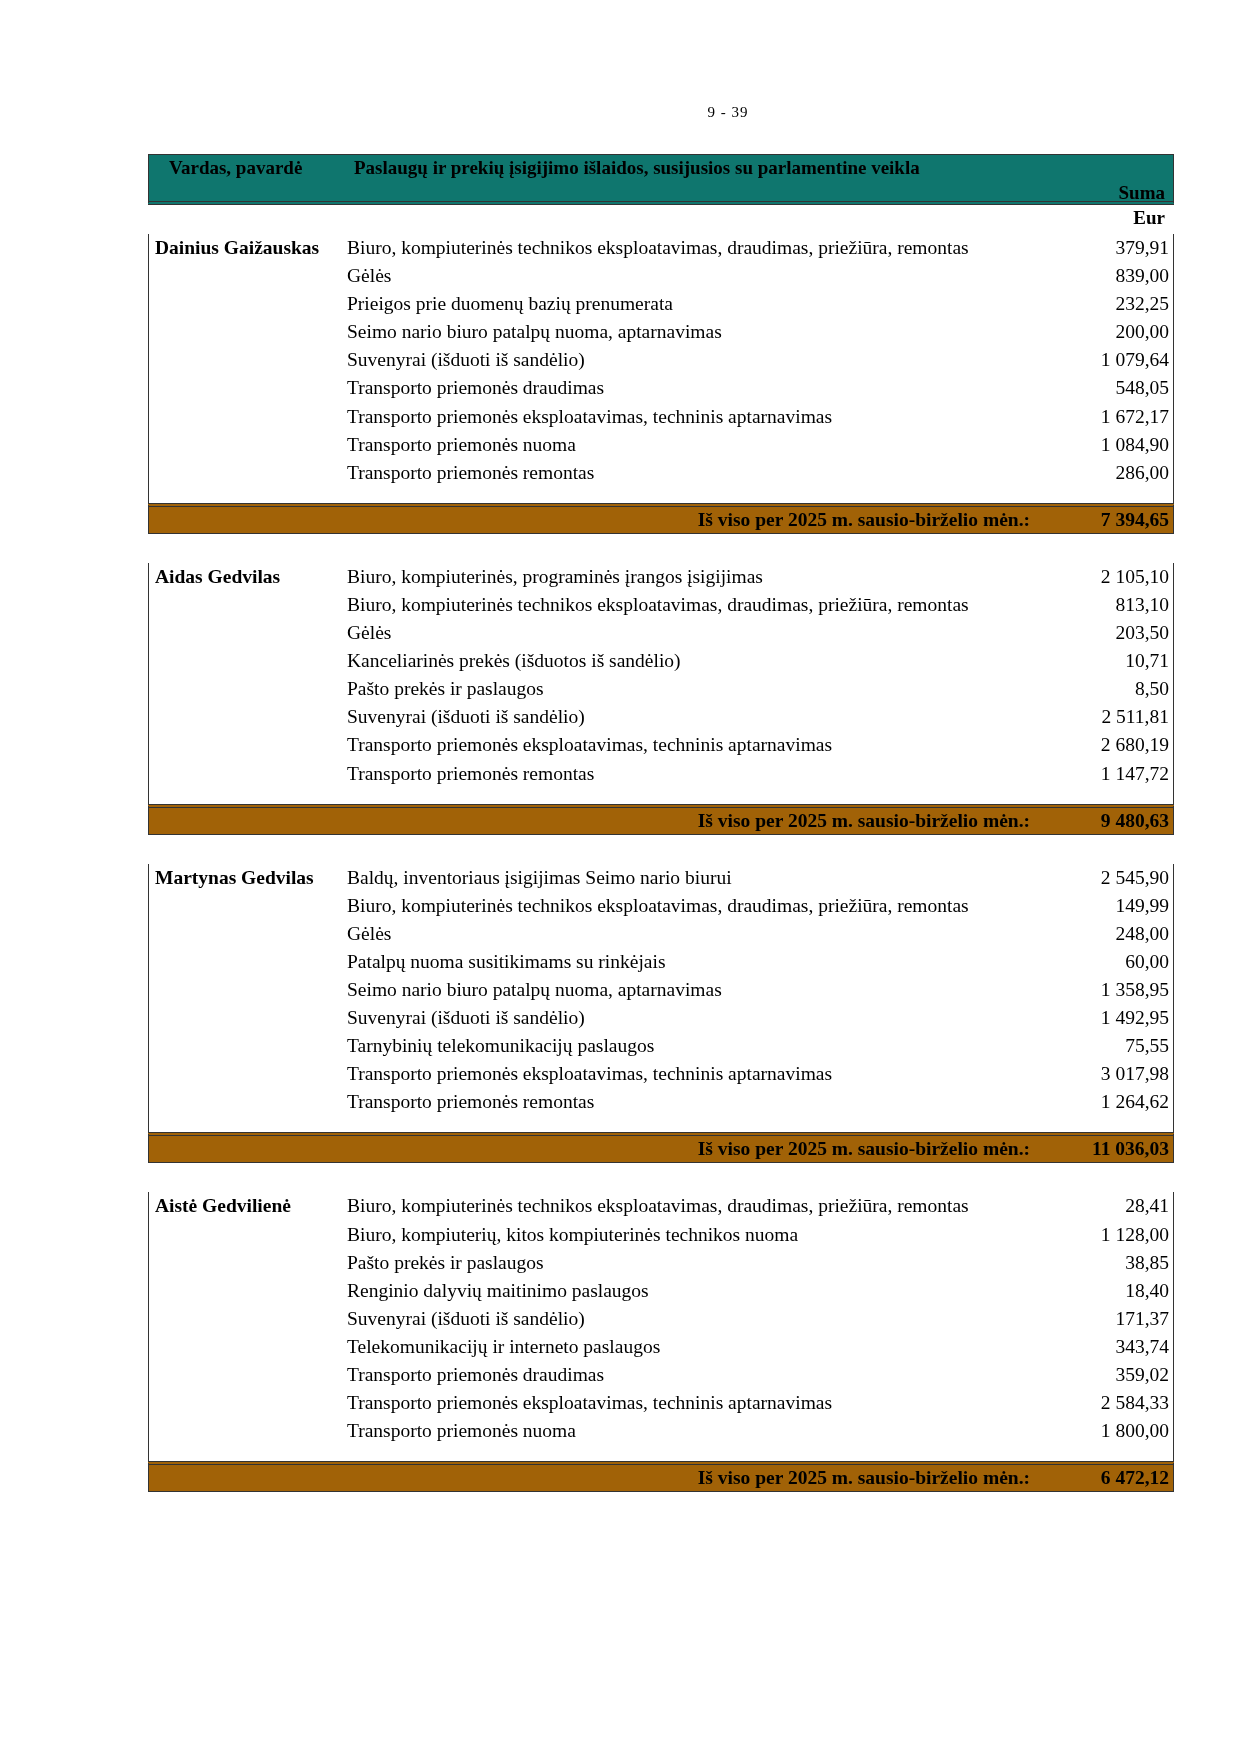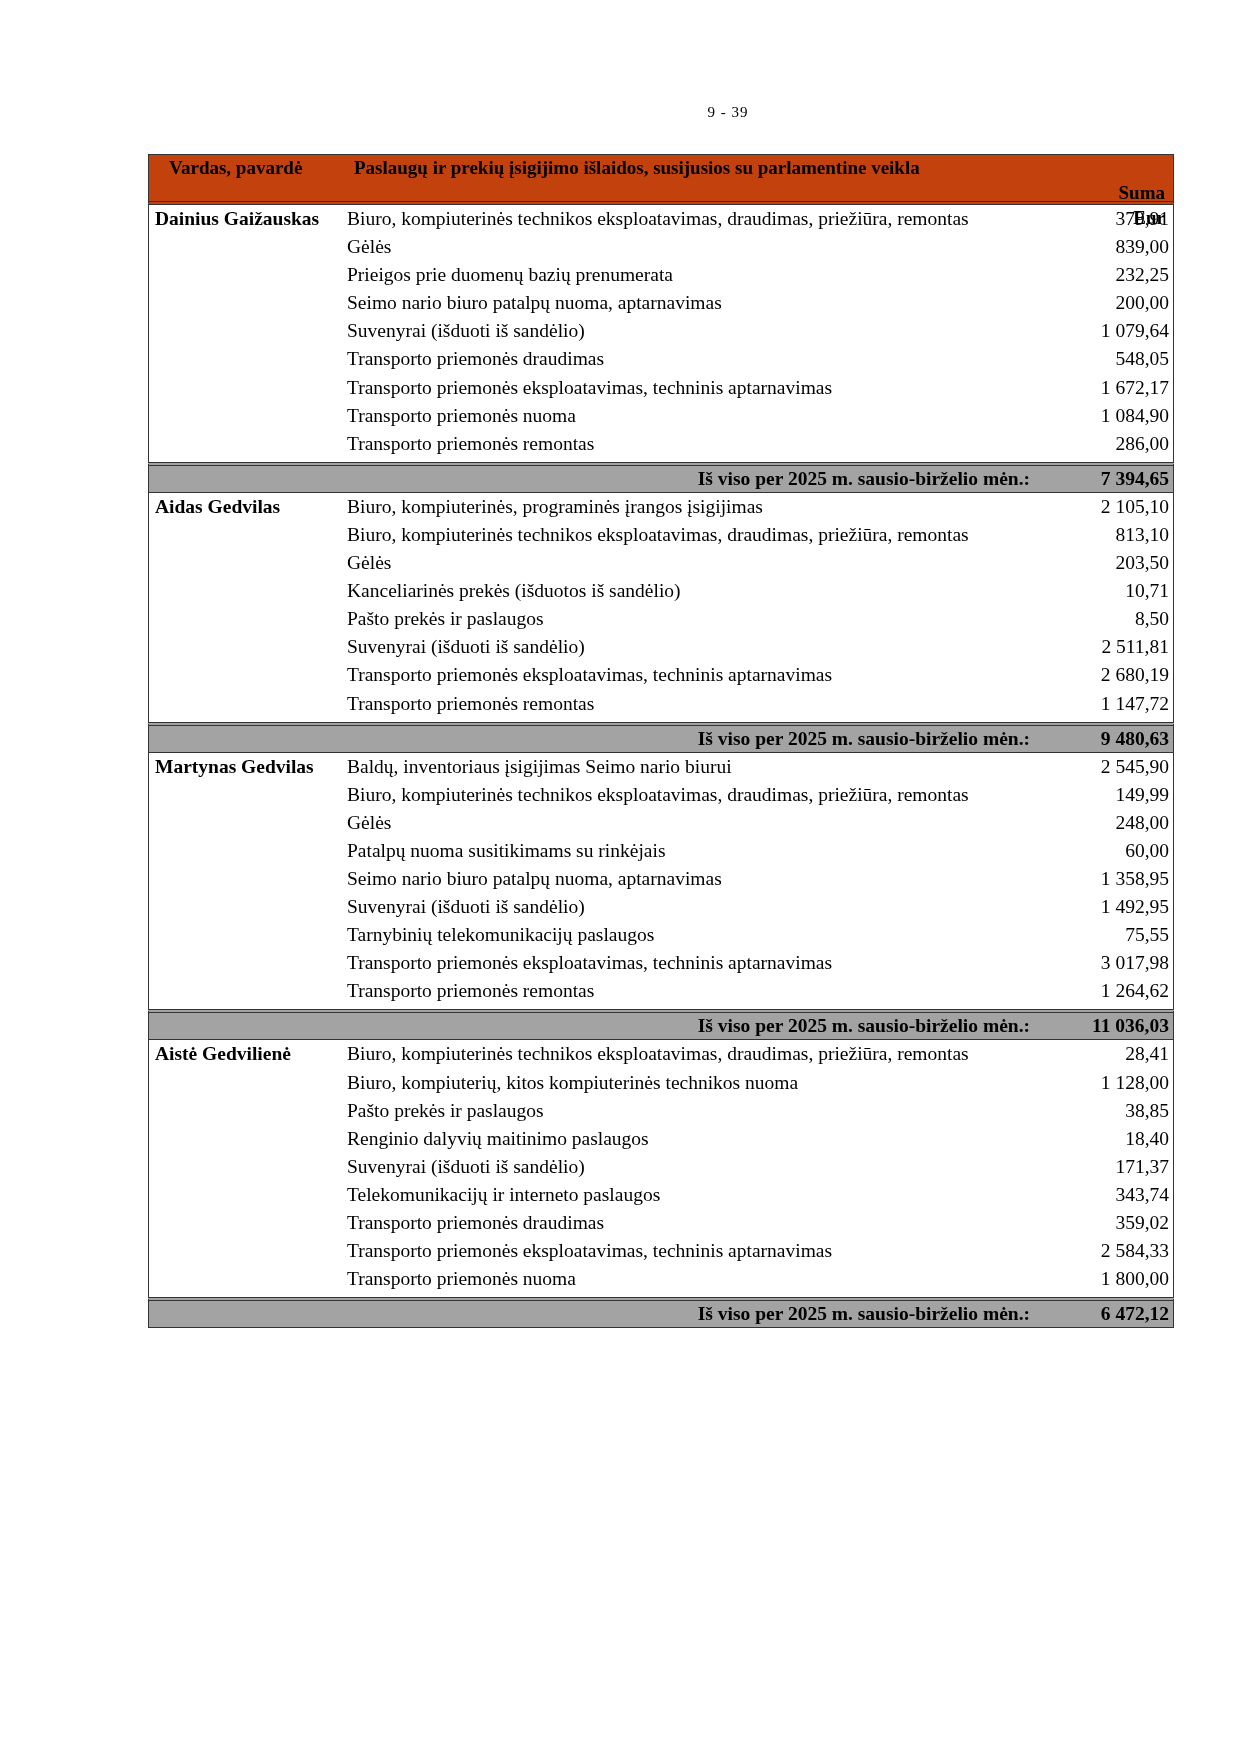--- a/index.html
+++ b/index.html
@@ -1,28 +1,28 @@
 <!DOCTYPE html>
 <html><head>
 <meta charset="utf-8">
 <style>
   html, body { margin: 0; padding: 0; background: #ffffff; }
   body { width: 1240px; height: 1755px; position: relative; font-family: "Liberation Serif", serif; color: #000; }
   .page-number { position: absolute; top: 104px; left: 0; width: 1456px; text-align: center; font-size: 15px; letter-spacing: 1px; }
   .tbl { position: absolute; left: 148px; top: 154px; width: 1026px; border-collapse: collapse; }
-  .hdr { background: #c2410c; border: 1.5px solid #333; border-bottom: 4px double #333; height: 51px; position: relative; box-sizing: border-box; font-weight: bold; font-size: 19px; }
+  .hdr { background: #0f766e; border: 1.5px solid #333; border-bottom: 4px double #333; height: 51px; position: relative; box-sizing: border-box; font-weight: bold; font-size: 19px; }
   .hdr .c-name { position: absolute; left: 20px; top: 2px; }
   .hdr .c-desc { position: absolute; left: 205px; top: 2px; }
   .hdr .c-sum { position: absolute; right: 8px; top: 2px; text-align: right; line-height: 25px; margin-top: 23px; }
-  .group { border-left: 1.5px solid #333; border-right: 1.5px solid #333; position: relative; box-sizing: border-box; padding-bottom: 4px; }
+  .group { border-left: 1.5px solid #333; border-right: 1.5px solid #333; position: relative; box-sizing: border-box; padding-bottom: 16px; margin-top: 29px; }
   .row { height: 28.1px; position: relative; font-size: 19.5px; line-height: 28px; }
   .row .name { position: absolute; left: 6px; top: 0; font-weight: bold; }
   .row .desc { position: absolute; left: 198px; top: 0; white-space: nowrap; }
   .row .amt { position: absolute; right: 4px; top: 0; }
-  .total { background: #a3a3a3; border: 1.5px solid #333; border-top: 4px double #333; height: 31px; position: relative; box-sizing: border-box; font-weight: bold; font-size: 19.5px; line-height: 26px; }
+  .total { background: #a16207; border: 1.5px solid #333; border-top: 4px double #333; height: 31px; position: relative; box-sizing: border-box; font-weight: bold; font-size: 19.5px; line-height: 26px; }
   .total .lbl { position: absolute; right: 143px; top: 0; }
   .total .amt { position: absolute; right: 4px; top: 0; }
 </style>
 </head>
 <body>
 
 <div class="page-number">9 - 39</div>
 
 <div class="tbl">
   <div class="hdr">

